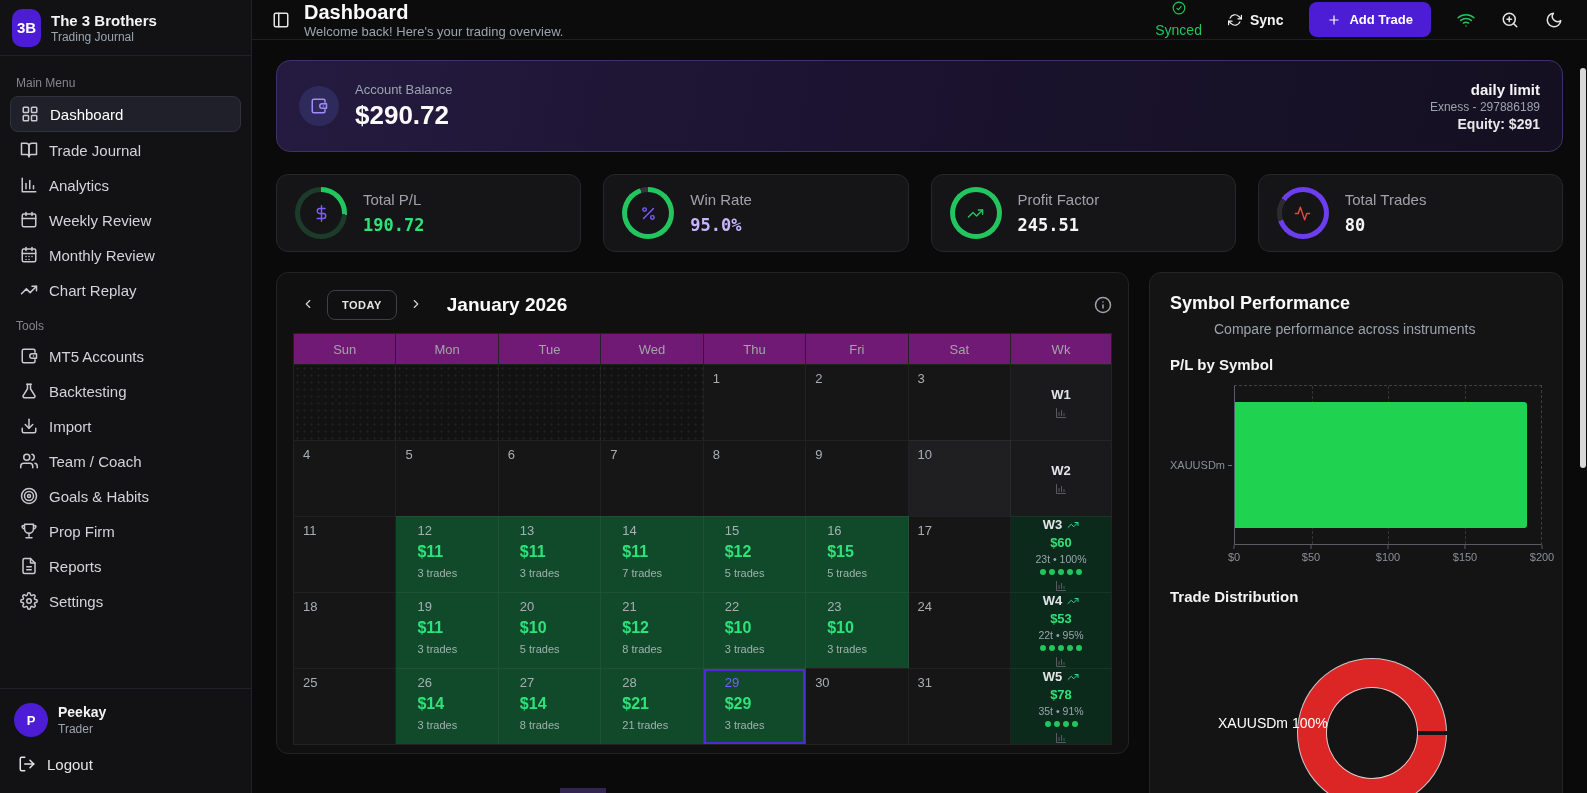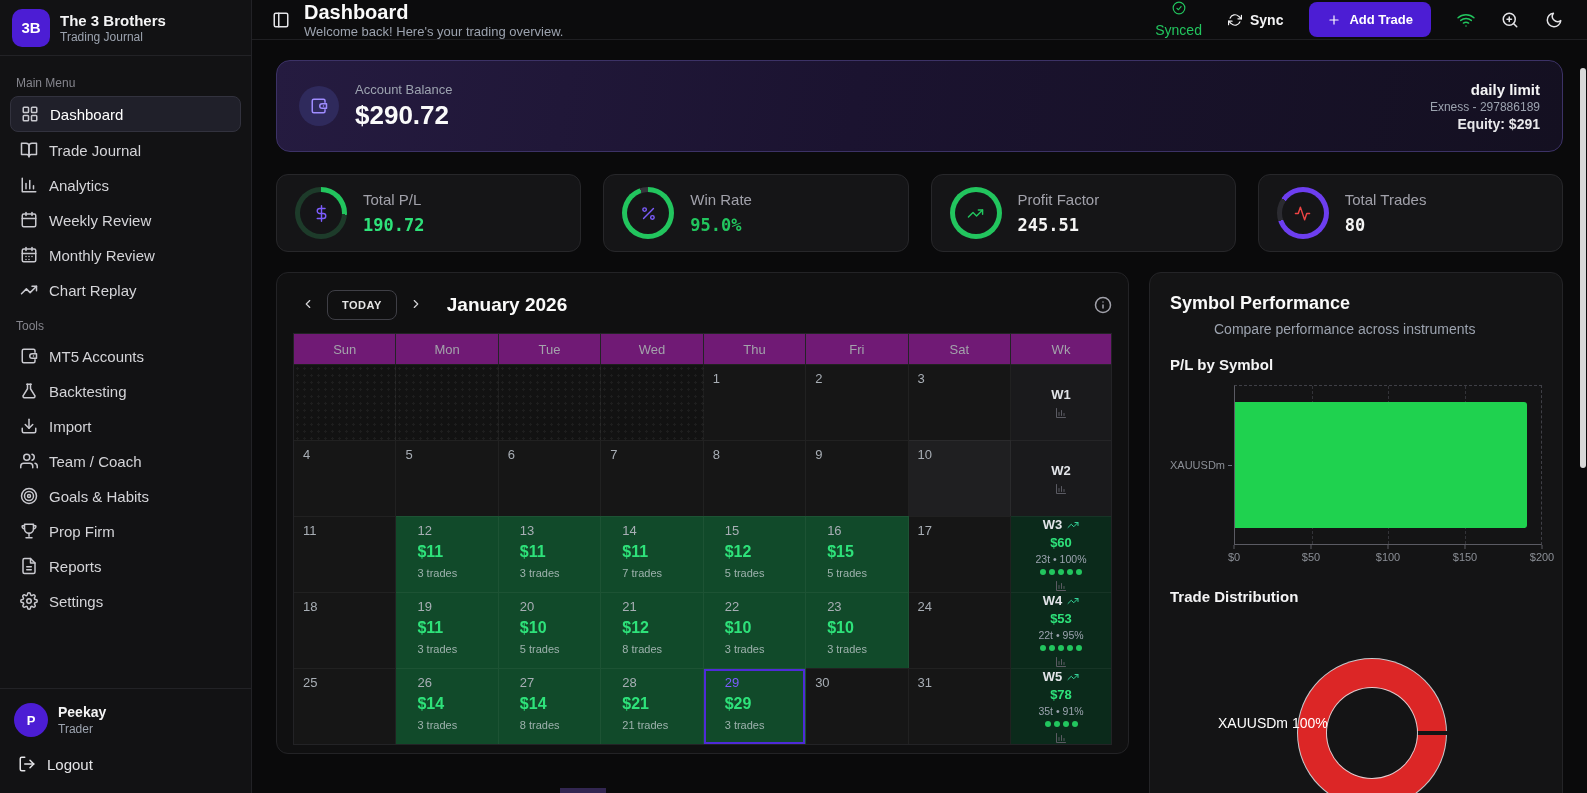--- a/index.html
+++ b/index.html
@@ -14,21 +14,21 @@
     --muted:#9ca3af; --accent:#4c1dd4; --green:#22c55e; --green-br:#2ee27a;
     --cellwin:#114a2a; --wkwin:#0b2a1b;
   }
   .app { display:flex; width:100%; height:100%; }
 
   
   .sidebar { width:252px; min-width:252px; height:100%; background:var(--sidebar);
     border-right:1px solid #222226; display:flex; flex-direction:column; }
   .brand-row { display:flex; align-items:center; gap:10px; padding:10px 12px; height:56px;
     border-bottom:1px solid #222226; }
-  .brand-logo { width:38px; height:38px; border-radius:10px; background:var(--accent);
+  .brand-logo { width:29px; height:38px; border-radius:10px; background:var(--accent);
     color:#fff; font-weight:bold; font-size:15px; display:flex; align-items:center; justify-content:center; }
   .brand-name { font-size:15px; font-weight:bold; color:#f4f4f5; line-height:1.2; }
   .brand-sub { font-size:12px; color:var(--muted); }
   .nav { flex:1; padding:8px 10px; overflow:hidden; }
   .nav-section-label { font-size:12px; color:#85858d; margin:12px 6px 6px; }
   .nav-item { display:flex; align-items:center; gap:11px; padding:8px 10px; border-radius:8px;
     color:#d4d4d8; font-size:15px; cursor:pointer; margin-bottom:1px; }
   .nav-item .ic { color:#c9c9cf; }
   .nav-item.active { background:#20202a; border:1px solid #32323e; color:#fff; }
   .side-bottom { border-top:1px solid #222226; padding:10px 12px 12px; }
@@ -455,21 +455,21 @@
               <span class="ic " style="color: rgb(124, 92, 252);">
                 <svg viewBox="0 0 24 24">
                   <line x1="19" y1="5" x2="5" y2="19"></line>
                   <circle cx="6.5" cy="6.5" r="2.5"></circle>
                   <circle cx="17.5" cy="17.5" r="2.5"></circle>
                 </svg>
               </span>
             </div>
             <div>
               <div class="stat-label">Win Rate</div>
-              <div class="stat-value" style="color: #22c55e;">95.0%</div>
+              <div class="stat-value" style="color: #c4b5fd;">95.0%</div>
             </div>
           </div>
           <div class="stat-card">
             <div class="ring" style="background: rgb(34, 197, 94);">
               <span class="ic " style="color: rgb(34, 197, 94);">
                 <svg viewBox="0 0 24 24">
                   <polyline points="22 7 13.5 15.5 8.5 10.5 2 17"></polyline>
                   <polyline points="16 7 22 7 22 13"></polyline>
                 </svg>
               </span>

